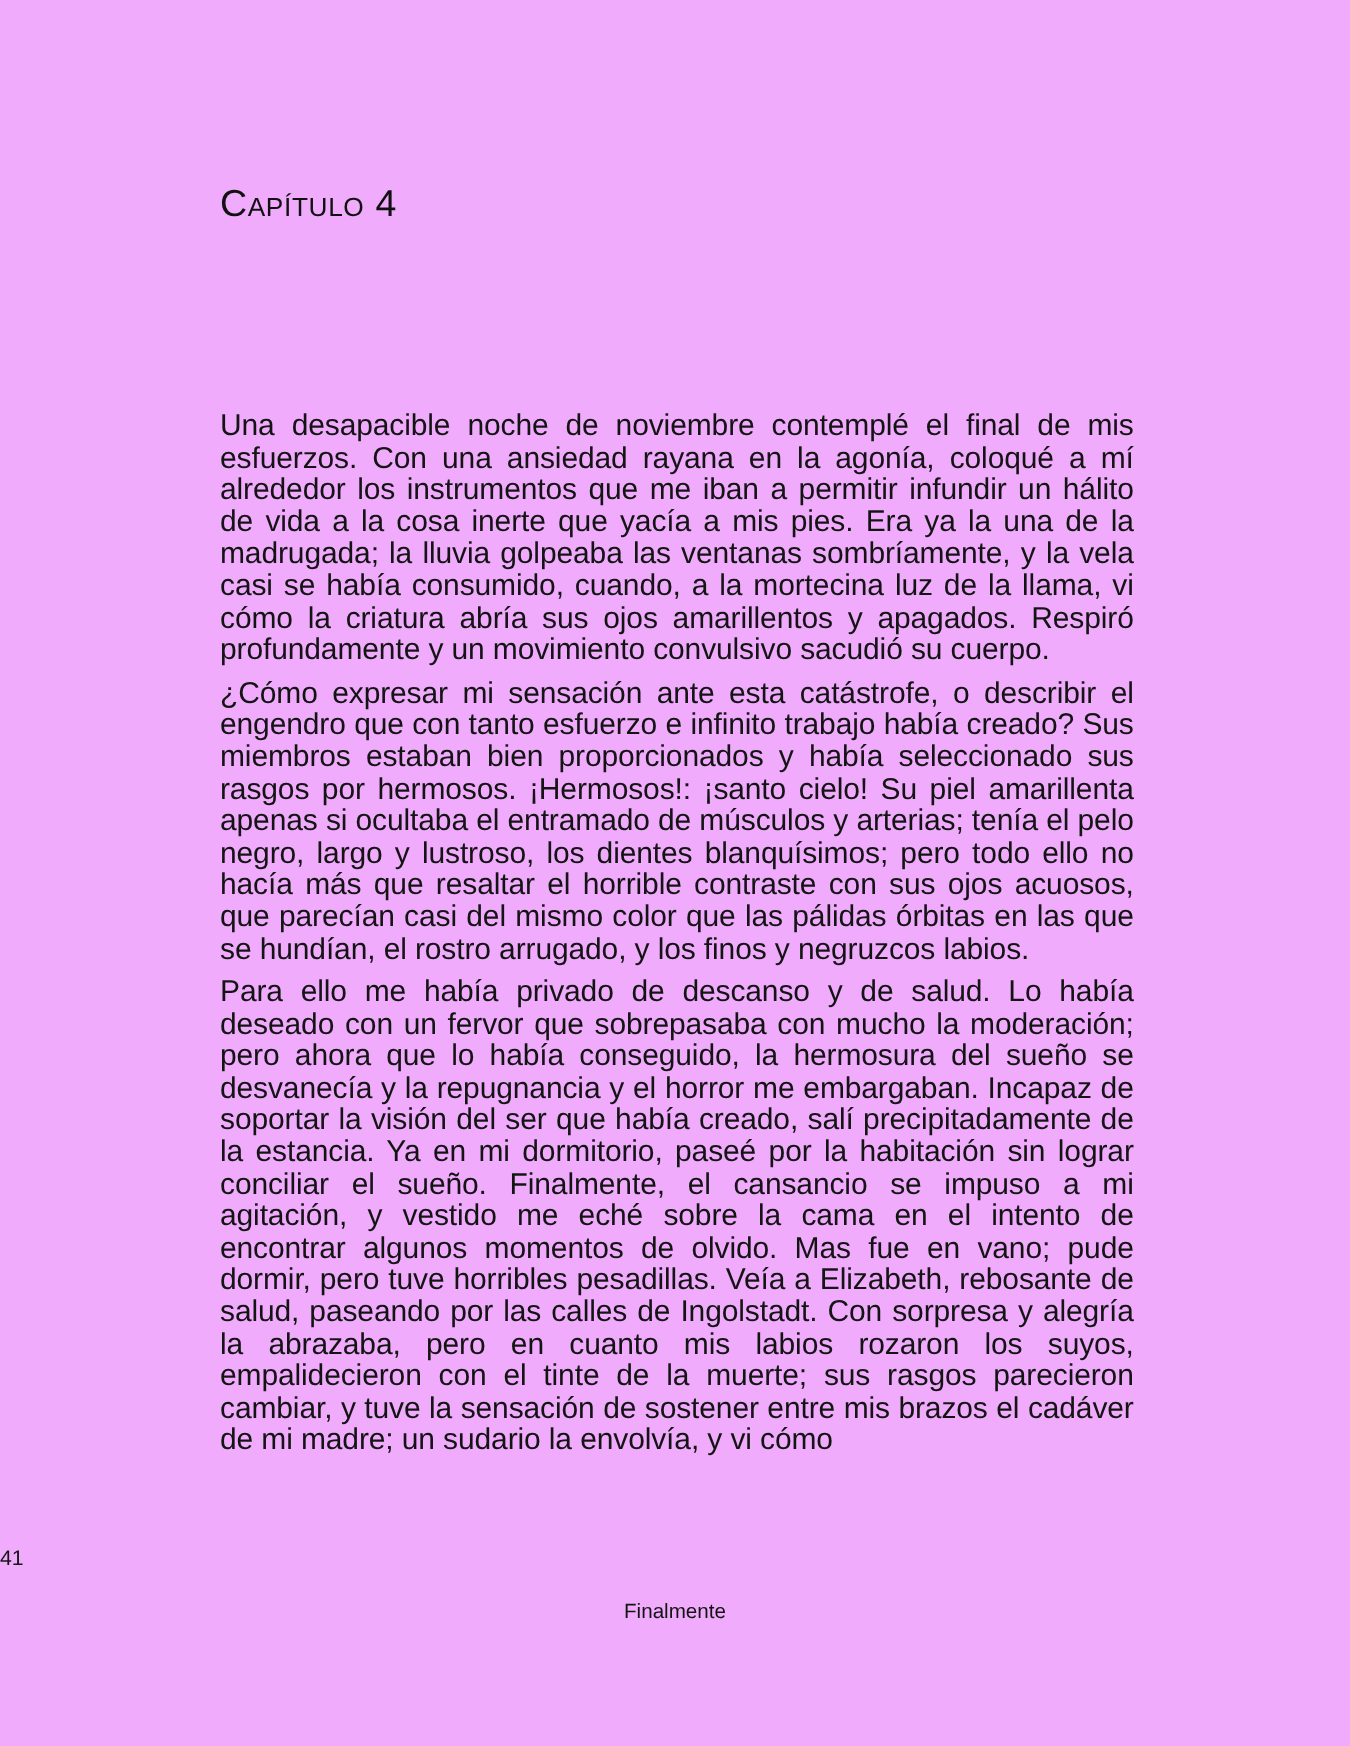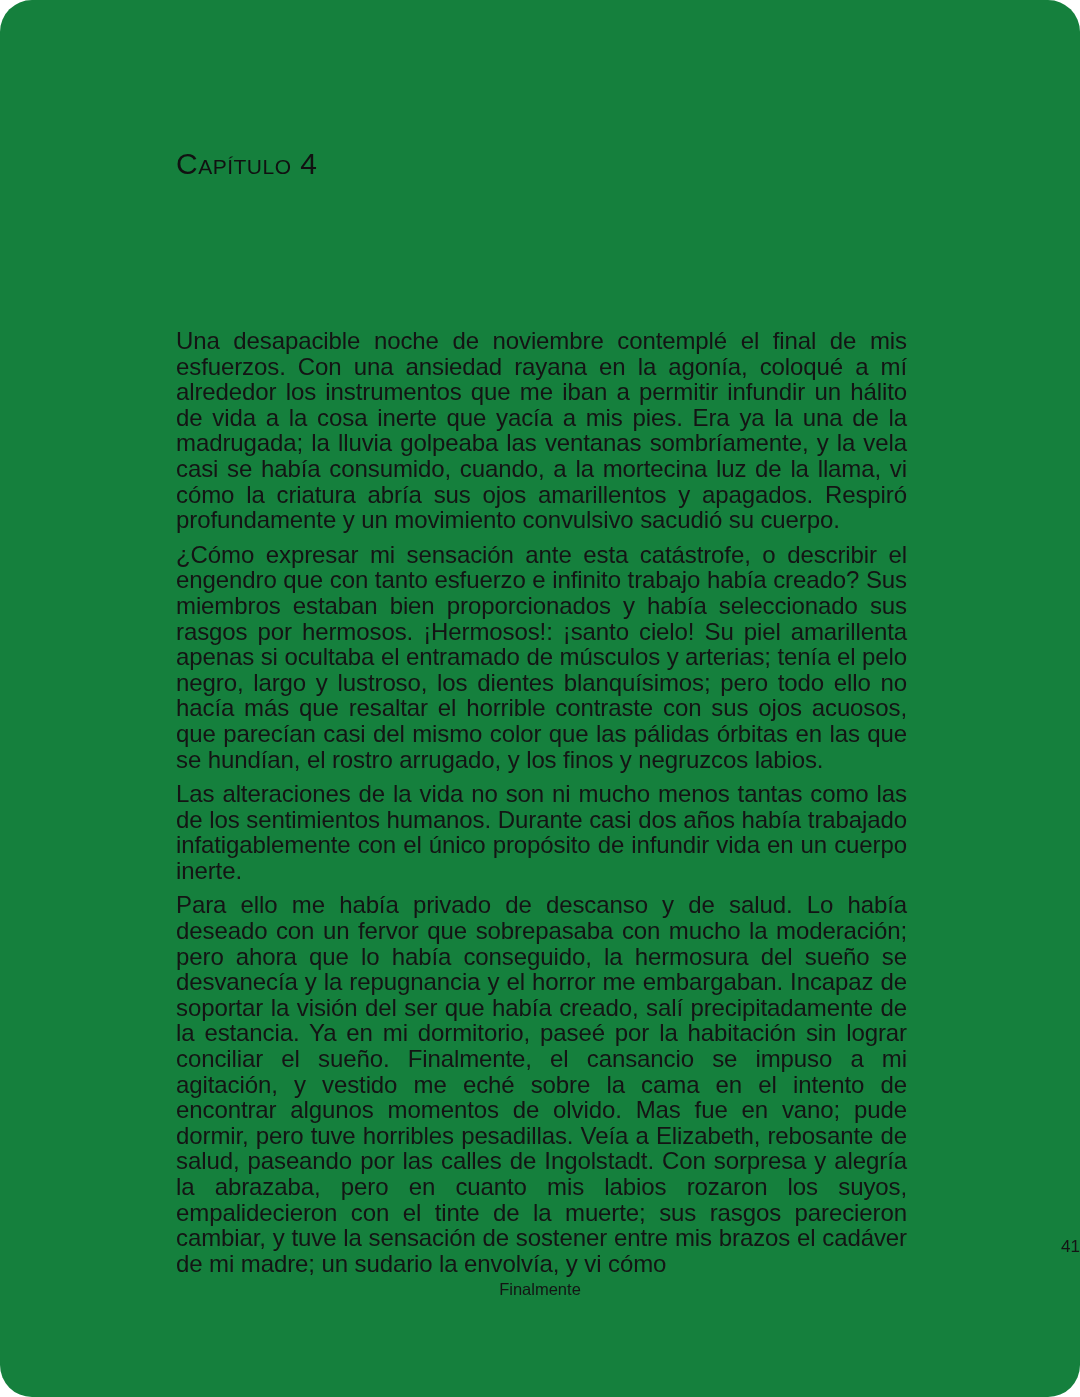--- a/index.html
+++ b/index.html
@@ -8,22 +8,21 @@
     width: 1080px;
     height: 1397px;
     position: relative;
     font-family: "Liberation Sans", "DejaVu Sans", sans-serif;
     color: #141414;
     overflow: hidden;
   }
   .page {
     position: absolute;
     inset: 0;
-    background: #15803d;
-    border-radius: 32px;
+    background: #f0abfc;
   }
   .chapter-title {
     position: absolute;
     top: 147px;
     left: 176px;
     font-size: 30px;
     font-weight: 500;
     font-variant: small-caps;
     letter-spacing: 0.5px;
     color: #111111;
@@ -43,21 +42,21 @@
     letter-spacing: -0.1px;
     hyphens: auto;
     -webkit-hyphens: auto;
   }
   .text-block p:last-child { margin-bottom: 16px; }
   .footer-pagenum {
     position: absolute;
     top: 1237px;
     left: 0;
     width: 100%;
-    text-align: right;
+    text-align: left;
     font-size: 17px;
     color: #141414;
   }
   .footer-publisher {
     position: absolute;
     top: 1280px;
     left: 0;
     width: 100%;
     text-align: center;
     font-size: 16.5px;
@@ -67,21 +66,20 @@
 </head>
 <body>
 
 <div class="page">
 
   <h1 class="chapter-title">Capítulo 4</h1>
 
   <div class="text-block">
     <p>Una desapacible noche de noviembre contemplé el final de mis esfuerzos. Con una ansiedad rayana en la agonía, coloqué a mí alrededor los instrumentos que me iban a permitir infundir un hálito de vida a la cosa inerte que yacía a mis pies. Era ya la una de la madrugada; la lluvia golpeaba las ventanas sombríamente, y la vela casi se había consumido, cuando, a la mortecina luz de la llama, vi cómo la criatura abría sus ojos amarillentos y apagados. Respiró profundamente y un movimiento convulsivo sacudió su cuerpo.</p>
     <p>¿Cómo expresar mi sensación ante esta catástrofe, o describir el engendro que con tanto esfuerzo e infinito trabajo había creado? Sus miembros estaban bien proporcionados y había seleccionado sus rasgos por hermosos. ¡Hermosos!: ¡santo cielo! Su piel amarillenta apenas si ocultaba el entramado de músculos y arterias; tenía el pelo negro, largo y lustroso, los dientes blanquísimos; pero todo ello no hacía más que resaltar el horrible contraste con sus ojos acuosos, que parecían casi del mismo color que las pálidas órbitas en las que se hundían, el rostro arrugado, y los finos y negruzcos labios.</p>
-    <p>Las alteraciones de la vida no son ni mucho menos tantas como las de los sentimientos humanos. Durante casi dos años había trabajado infatigablemente con el único propósito de infundir vida en un cuerpo inerte.</p>
     <p>Para ello me había privado de descanso y de salud. Lo había deseado con un fervor que sobrepasaba con mucho la moderación; pero ahora que lo había conseguido, la hermosura del sueño se desvanecía y la repugnancia y el horror me embargaban. Incapaz de soportar la visión del ser que había creado, salí precipitadamente de la estancia. Ya en mi dormitorio, paseé por la habitación sin lograr conciliar el sueño. Finalmente, el cansancio se impuso a mi agitación, y vestido me eché sobre la cama en el intento de encontrar algunos momentos de olvido. Mas fue en vano; pude dormir, pero tuve horribles pesadillas. Veía a Elizabeth, rebosante de salud, paseando por las calles de Ingolstadt. Con sorpresa y alegría la abrazaba, pero en cuanto mis labios rozaron los suyos, empalidecieron con el tinte de la muerte; sus rasgos parecieron cambiar, y tuve la sensación de sostener entre mis brazos el cadáver de mi madre; un sudario la envolvía, y vi cómo</p>
   </div>
 
   <div class="footer-pagenum">41</div>
 
   <div class="footer-publisher">Finalmente</div>
 
 </div>
 
 </body></html>

